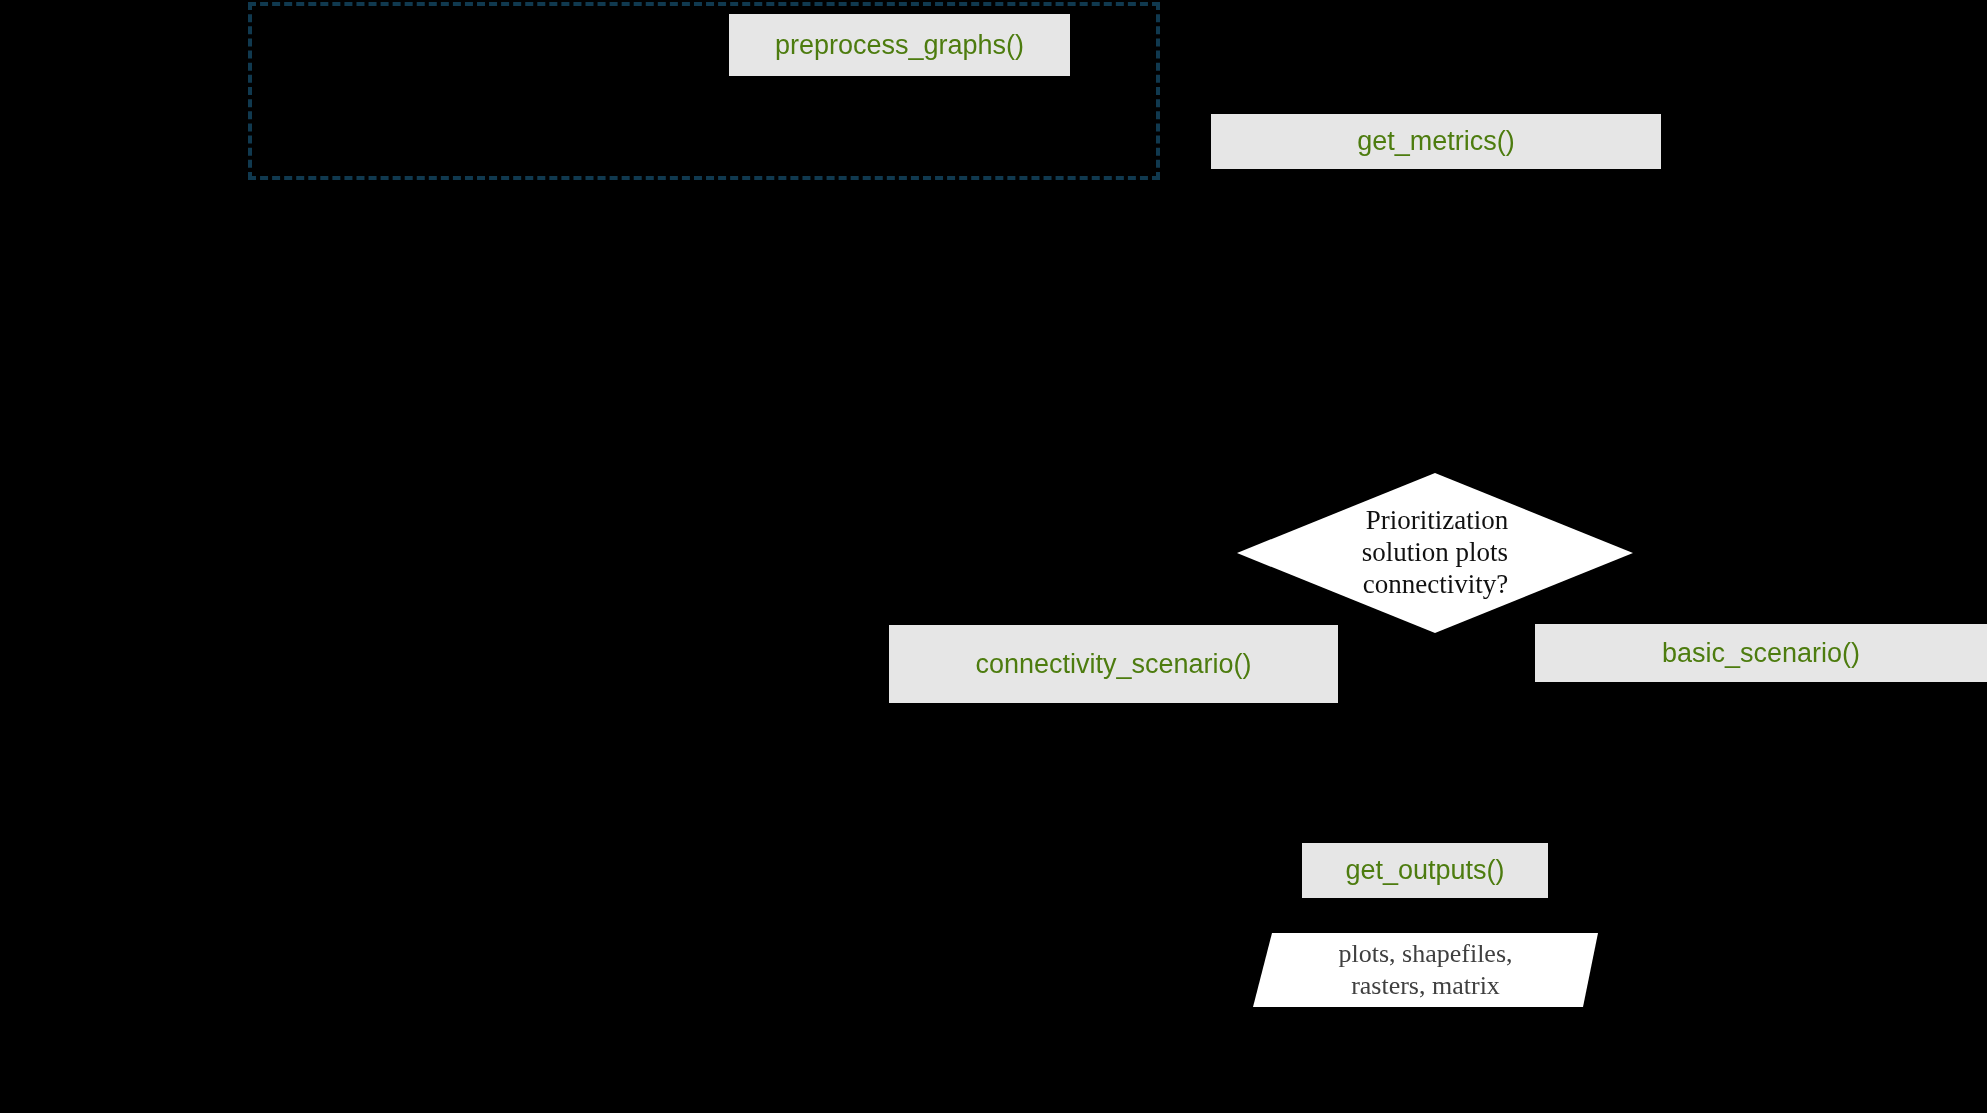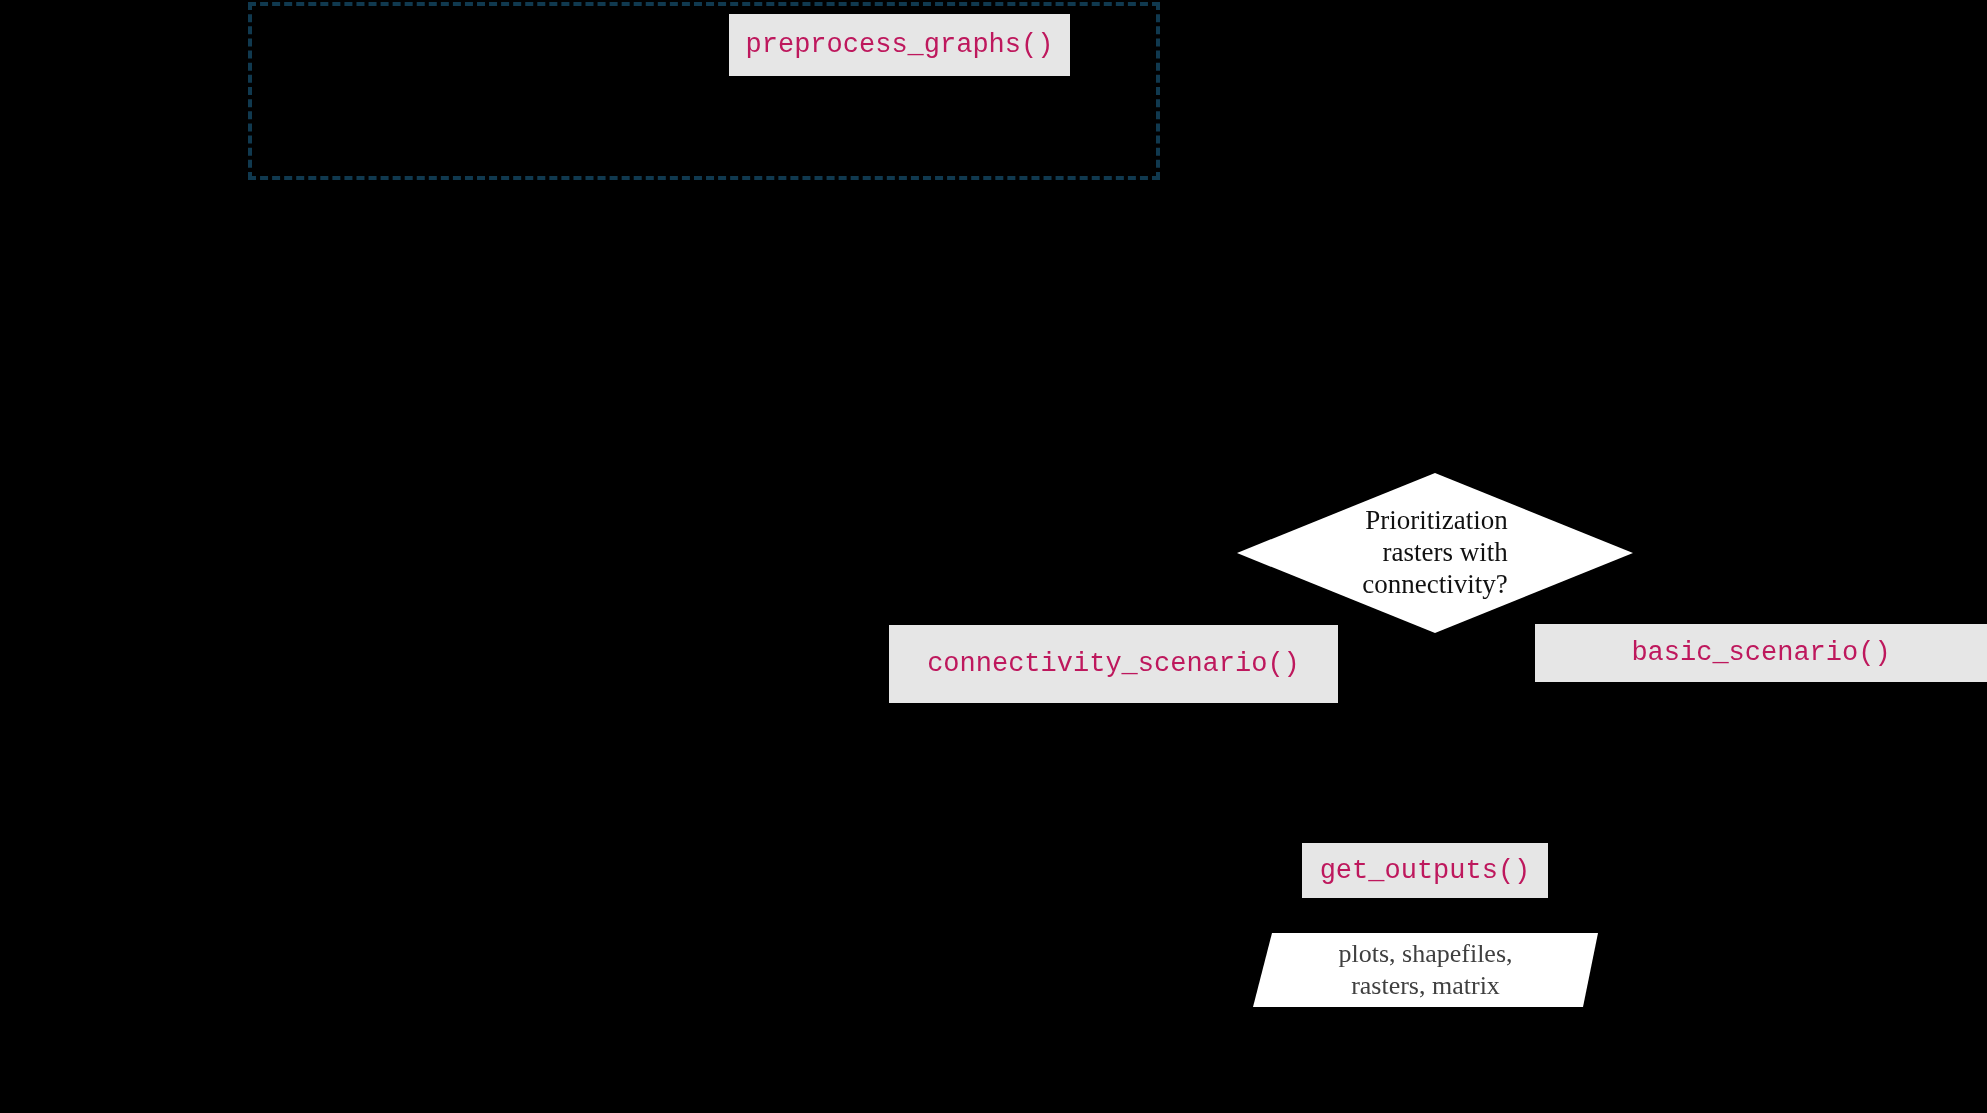--- a/index.html
+++ b/index.html
@@ -22,25 +22,25 @@
     top: 2px;
     width: 904px;
     height: 170px;
     border: 4px dashed #10394f;
     background: transparent;
   }
   
   .fn-node {
     position: absolute;
     background: #e6e6e6;
-    color: #be185d;
+    color: #4d7c0f;
     display: flex;
     align-items: center;
     justify-content: center;
-    font-family: Liberation Mono, monospace;
+    font-family: Liberation Sans, sans-serif;
     font-size: 27px;
     white-space: nowrap;
   }
   .node-preprocess   { left: 729px;  top: 14px;  width: 341px; height: 62px; }
   .node-get-metrics  { left: 1211px; top: 114px; width: 450px; height: 55px; }
   .node-connectivity { left: 889px;  top: 625px; width: 449px; height: 78px; }
   .node-basic        { left: 1535px; top: 624px; width: 452px; height: 58px; text-align: center; }
   .node-get-outputs  { left: 1302px; top: 843px; width: 246px; height: 55px; align-items: center; }
 
   
@@ -88,25 +88,28 @@
 <body>
 
 <div id="canvas">
 
   <div class="group-box"></div>
 
   <div class="fn-node node-preprocess">
     <span>preprocess_graphs()</span>
   </div>
 
+  <div class="fn-node node-get-metrics">
+    <span>get_metrics()</span>
+  </div>
 
   <div class="decision">
     <div>
       <span>Prioritization</span>
-      <span>rasters with</span>
+      <span>solution plots</span>
       <span>connectivity?</span>
     </div>
   </div>
 
   <div class="fn-node node-connectivity">
     <span>connectivity_scenario()</span>
   </div>
 
   <div class="fn-node node-basic">
     <span>basic_scenario()</span>

